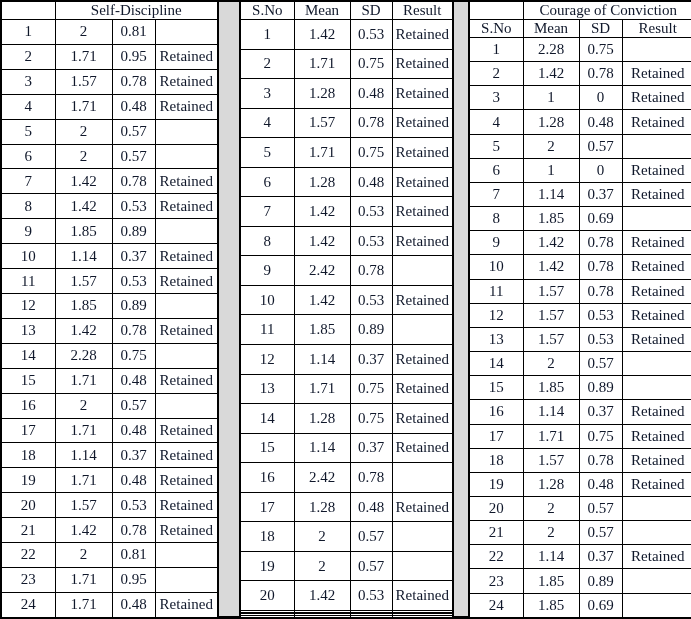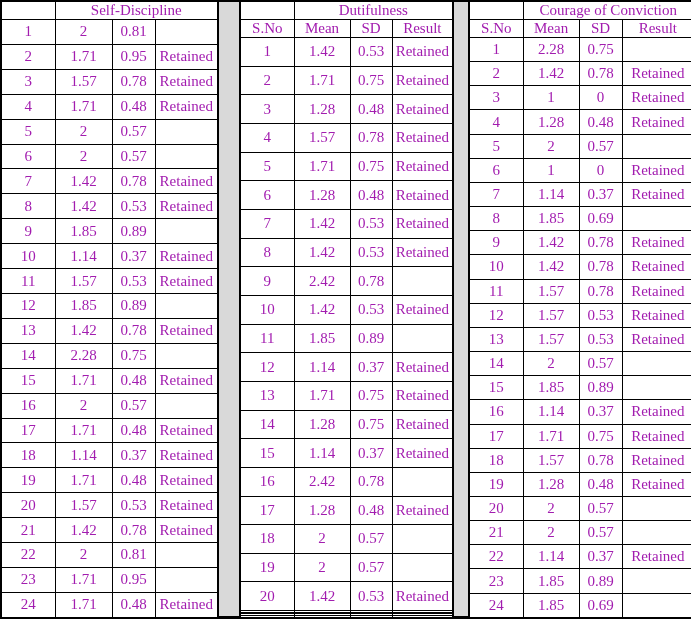--- a/index.html
+++ b/index.html
@@ -7,21 +7,21 @@
     padding: 0;
     background: #ffffff;
   }
   .sheet {
     width: 691px;
     height: 619px;
     display: flex;
     align-items: center;
     font-family: "Liberation Serif", "DejaVu Serif", serif;
     font-size: 15px;
-    color: #a21caf;
+    color: #0f172a;
     background: #ffffff;
     overflow: hidden;
   }
   table.tbl {
     border-collapse: collapse;
     table-layout: fixed;
     height: 619px;
     box-sizing: border-box;
     border: 2px solid #000000;
   }
@@ -219,24 +219,20 @@
 
   <table class="tbl" id="t2">
     <colgroup>
       <col style="width:54px">
         <col style="width:56px">
         <col style="width:42px">
         <col style="width:61px">
     </colgroup>
     <thead>
       <tr>
-        <th></th>
-        <th colspan="3">Dutifulness</th>
-      </tr>
-      <tr>
         <th>S.No</th>
         <th>Mean</th>
         <th>SD</th>
         <th>Result</th>
       </tr>
     </thead>
     <tbody>
         <tr>
           <td>1</td>
           <td>1.42</td>

